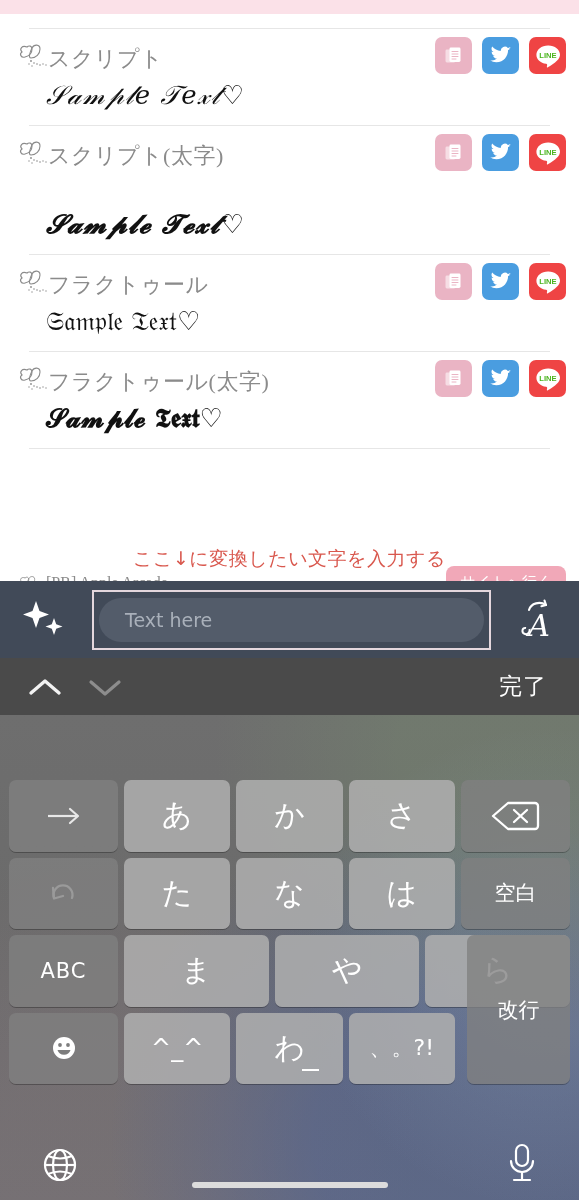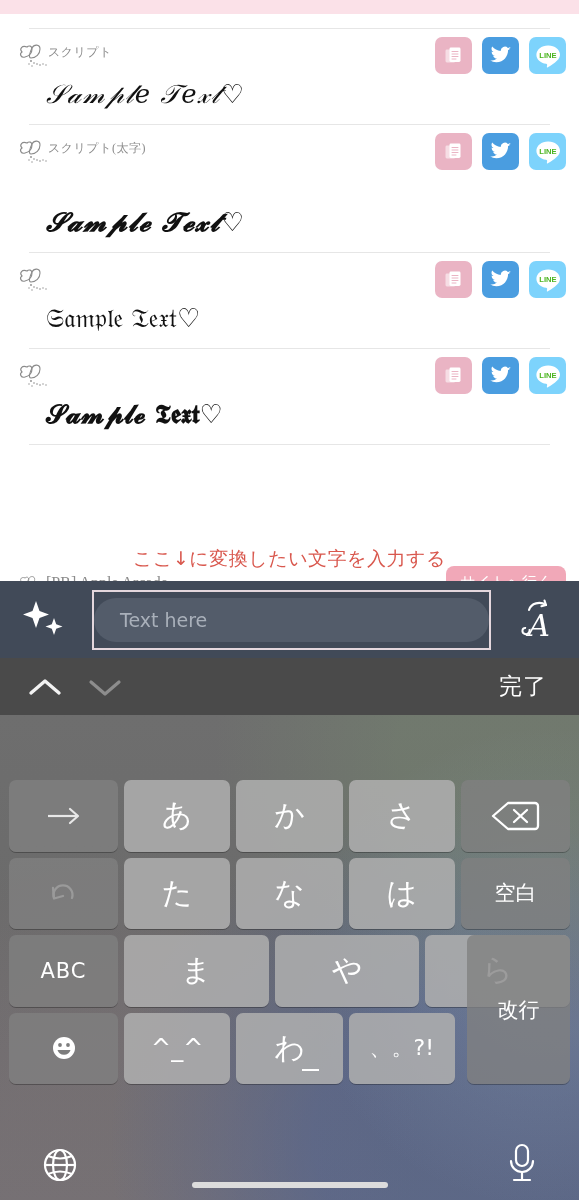--- a/index.html
+++ b/index.html
@@ -29,34 +29,34 @@
     display:flex; align-items:flex-start;
     padding:12px 14px 0 18px;
     position:relative; min-height:44px;
   }
   .bfly {
     width:34px; height:30px; flex:0 0 34px;
     position:relative; top:2px;
   }
   .row-label {
     font-family:"Liberation Serif","DejaVu Serif",serif;
-    font-size:12px; color:#8b8b8b; letter-spacing:.5px;
+    font-size:22px; color:#8b8b8b; letter-spacing:.5px;
     margin-left:-4px; padding-top:3px; white-space:nowrap;
   }
   .actions {
     position:absolute; right:13px; top:8px;
     display:flex; gap:10px;
   }
   .act {
     width:37px; height:37px; border-radius:7px;
     display:flex; align-items:center; justify-content:center;
   }
   .act.copy { background:#eab4c4; }
   .act.tw   { background:#4a9de0; }
-  .act.line { background:#7dd3fc; }
+  .act.line { background:#ef4444; }
   .act svg { display:block; }
 
   .sample {
     padding:6px 4px 14px 46px;
     color:#111; white-space:nowrap; overflow:hidden;
   }
   .sample.script { font-family:"DejaVu Serif",serif; font-size:26px; font-style:italic; letter-spacing:1px; }
   .sample.scriptb{ font-family:"DejaVu Serif",serif; font-size:26px; font-style:italic; font-weight:bold; letter-spacing:1px;margin-top:32px;}
   .sample.frak   { font-family:"DejaVu Serif",serif; font-size:26px; letter-spacing:0px; }
   .sample.frakb  { font-family:"DejaVu Serif",serif; font-size:26px; font-weight:bold; letter-spacing:0px; }
@@ -90,21 +90,21 @@
   
   #accessory {
     position:absolute; left:0; top:581px; width:579px; height:77px;
     background:#414a58;
     display:flex; align-items:center;
     z-index:10;
   }
   .acc-spark { width:92px; display:flex; align-items:center; justify-content:center; }
   .acc-field-wrap {
     flex:1 1 auto; height:60px; border:2px solid #e4d7dd;
-    display:flex; align-items:center; 
+    display:flex; align-items:center; padding:5px;
     background:transparent; margin-right:8px;
   }
   .acc-field {
     flex:1 1 auto; height:44px; border-radius:22px;
     background:#535c6a;
     display:flex; align-items:center;
     padding-left:26px;
   }
   .acc-field .ph { color:#a9b0ba; font-size:19px; font-family:"DejaVu Sans",sans-serif; }
   .acc-right { width:80px; display:flex; align-items:center; justify-content:center; }
@@ -284,20 +284,21 @@
           <circle cx="13" cy="18" r="0.9" fill="#8b8b8b"></circle>
             <circle cx="16" cy="20" r="0.8" fill="#8b8b8b"></circle>
           <circle cx="19" cy="21" r="0.8" fill="#8b8b8b"></circle>
             <circle cx="22" cy="22" r="0.8" fill="#8b8b8b"></circle>
           <circle cx="25" cy="21" r="0.7" fill="#8b8b8b"></circle>
             <circle cx="28" cy="22" r="0.7" fill="#8b8b8b"></circle>
           <circle cx="11" cy="21" r="0.7" fill="#8b8b8b"></circle>
             <circle cx="14" cy="23" r="0.7" fill="#8b8b8b"></circle>
         </svg>
       </span>
+      <span class="row-label">フラクトゥール</span>
       <span class="actions">
         <span class="act copy">
           <svg width="21" height="21" viewBox="0 0 21 21">
               <rect x="2.5" y="4.5" width="10" height="13" rx="1.4" fill="#fff" opacity=".55"></rect>
               <rect x="6.5" y="2.5" width="11" height="14.5" rx="1.4" fill="#fff"></rect>
               <g stroke="#eab4c4" stroke-width="1" stroke-linecap="round">
                 <line x1="9" y1="6.5" x2="15" y2="6.5"></line>
                 <line x1="9" y1="9" x2="15" y2="9"></line>
                 <line x1="9" y1="11.5" x2="15" y2="11.5"></line>
                 <line x1="9" y1="14" x2="13" y2="14"></line>
@@ -330,20 +331,21 @@
           <circle cx="13" cy="18" r="0.9" fill="#8b8b8b"></circle>
             <circle cx="16" cy="20" r="0.8" fill="#8b8b8b"></circle>
           <circle cx="19" cy="21" r="0.8" fill="#8b8b8b"></circle>
             <circle cx="22" cy="22" r="0.8" fill="#8b8b8b"></circle>
           <circle cx="25" cy="21" r="0.7" fill="#8b8b8b"></circle>
             <circle cx="28" cy="22" r="0.7" fill="#8b8b8b"></circle>
           <circle cx="11" cy="21" r="0.7" fill="#8b8b8b"></circle>
             <circle cx="14" cy="23" r="0.7" fill="#8b8b8b"></circle>
         </svg>
       </span>
+      <span class="row-label">フラクトゥール(太字)</span>
       <span class="actions">
         <span class="act copy">
           <svg width="21" height="21" viewBox="0 0 21 21">
               <rect x="2.5" y="4.5" width="10" height="13" rx="1.4" fill="#fff" opacity=".55"></rect>
               <rect x="6.5" y="2.5" width="11" height="14.5" rx="1.4" fill="#fff"></rect>
               <g stroke="#eab4c4" stroke-width="1" stroke-linecap="round">
                 <line x1="9" y1="6.5" x2="15" y2="6.5"></line>
                 <line x1="9" y1="9" x2="15" y2="9"></line>
                 <line x1="9" y1="11.5" x2="15" y2="11.5"></line>
                 <line x1="9" y1="14" x2="13" y2="14"></line>

